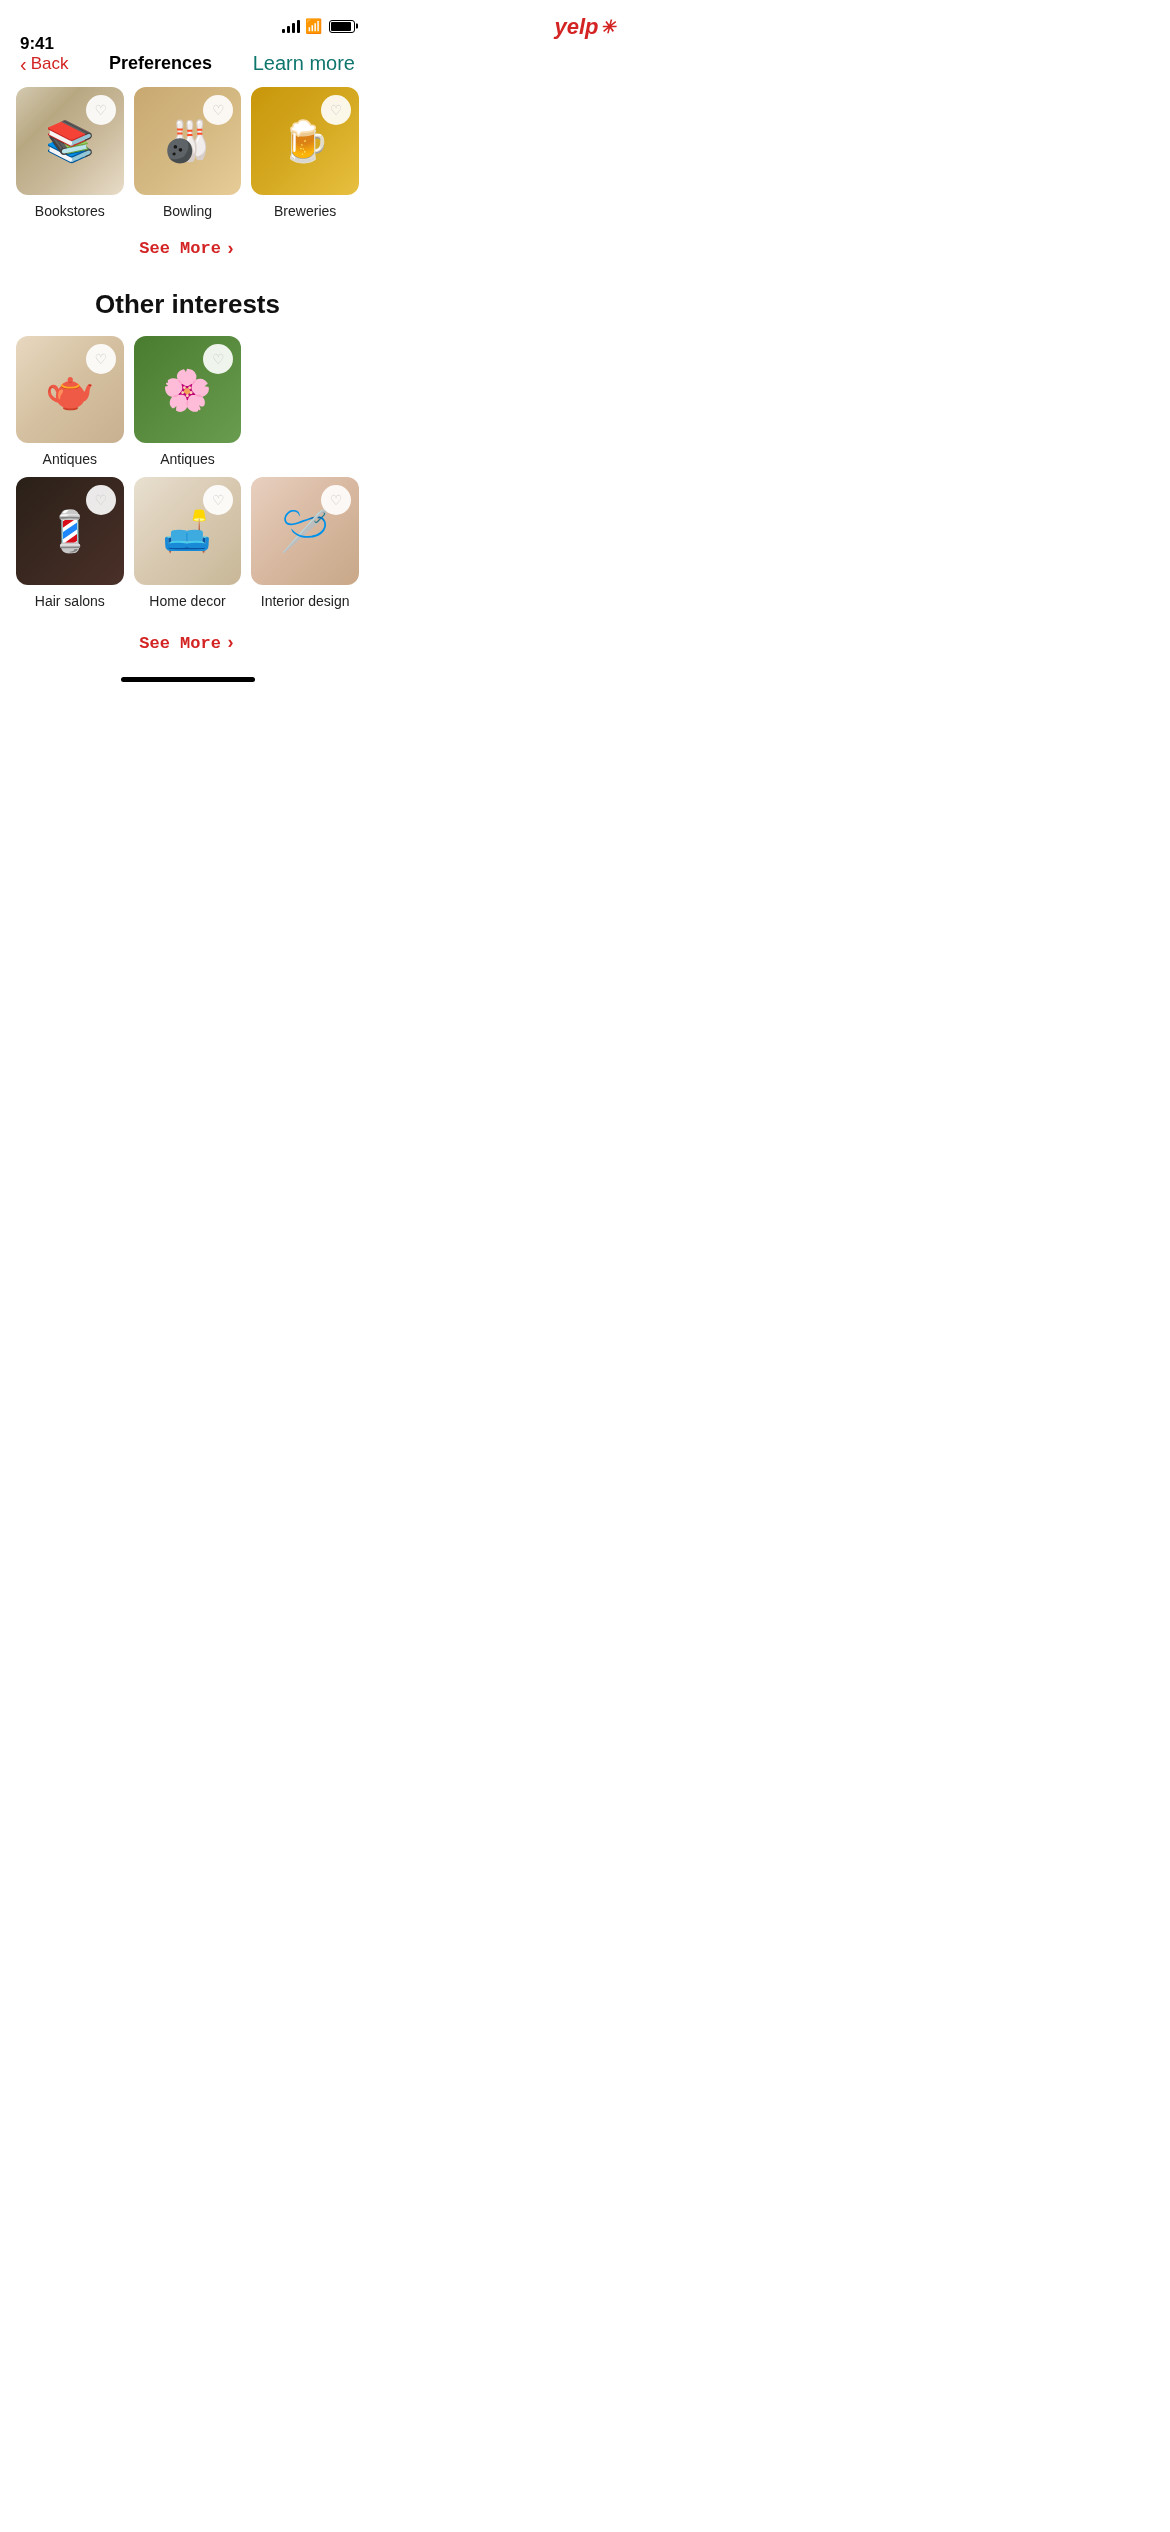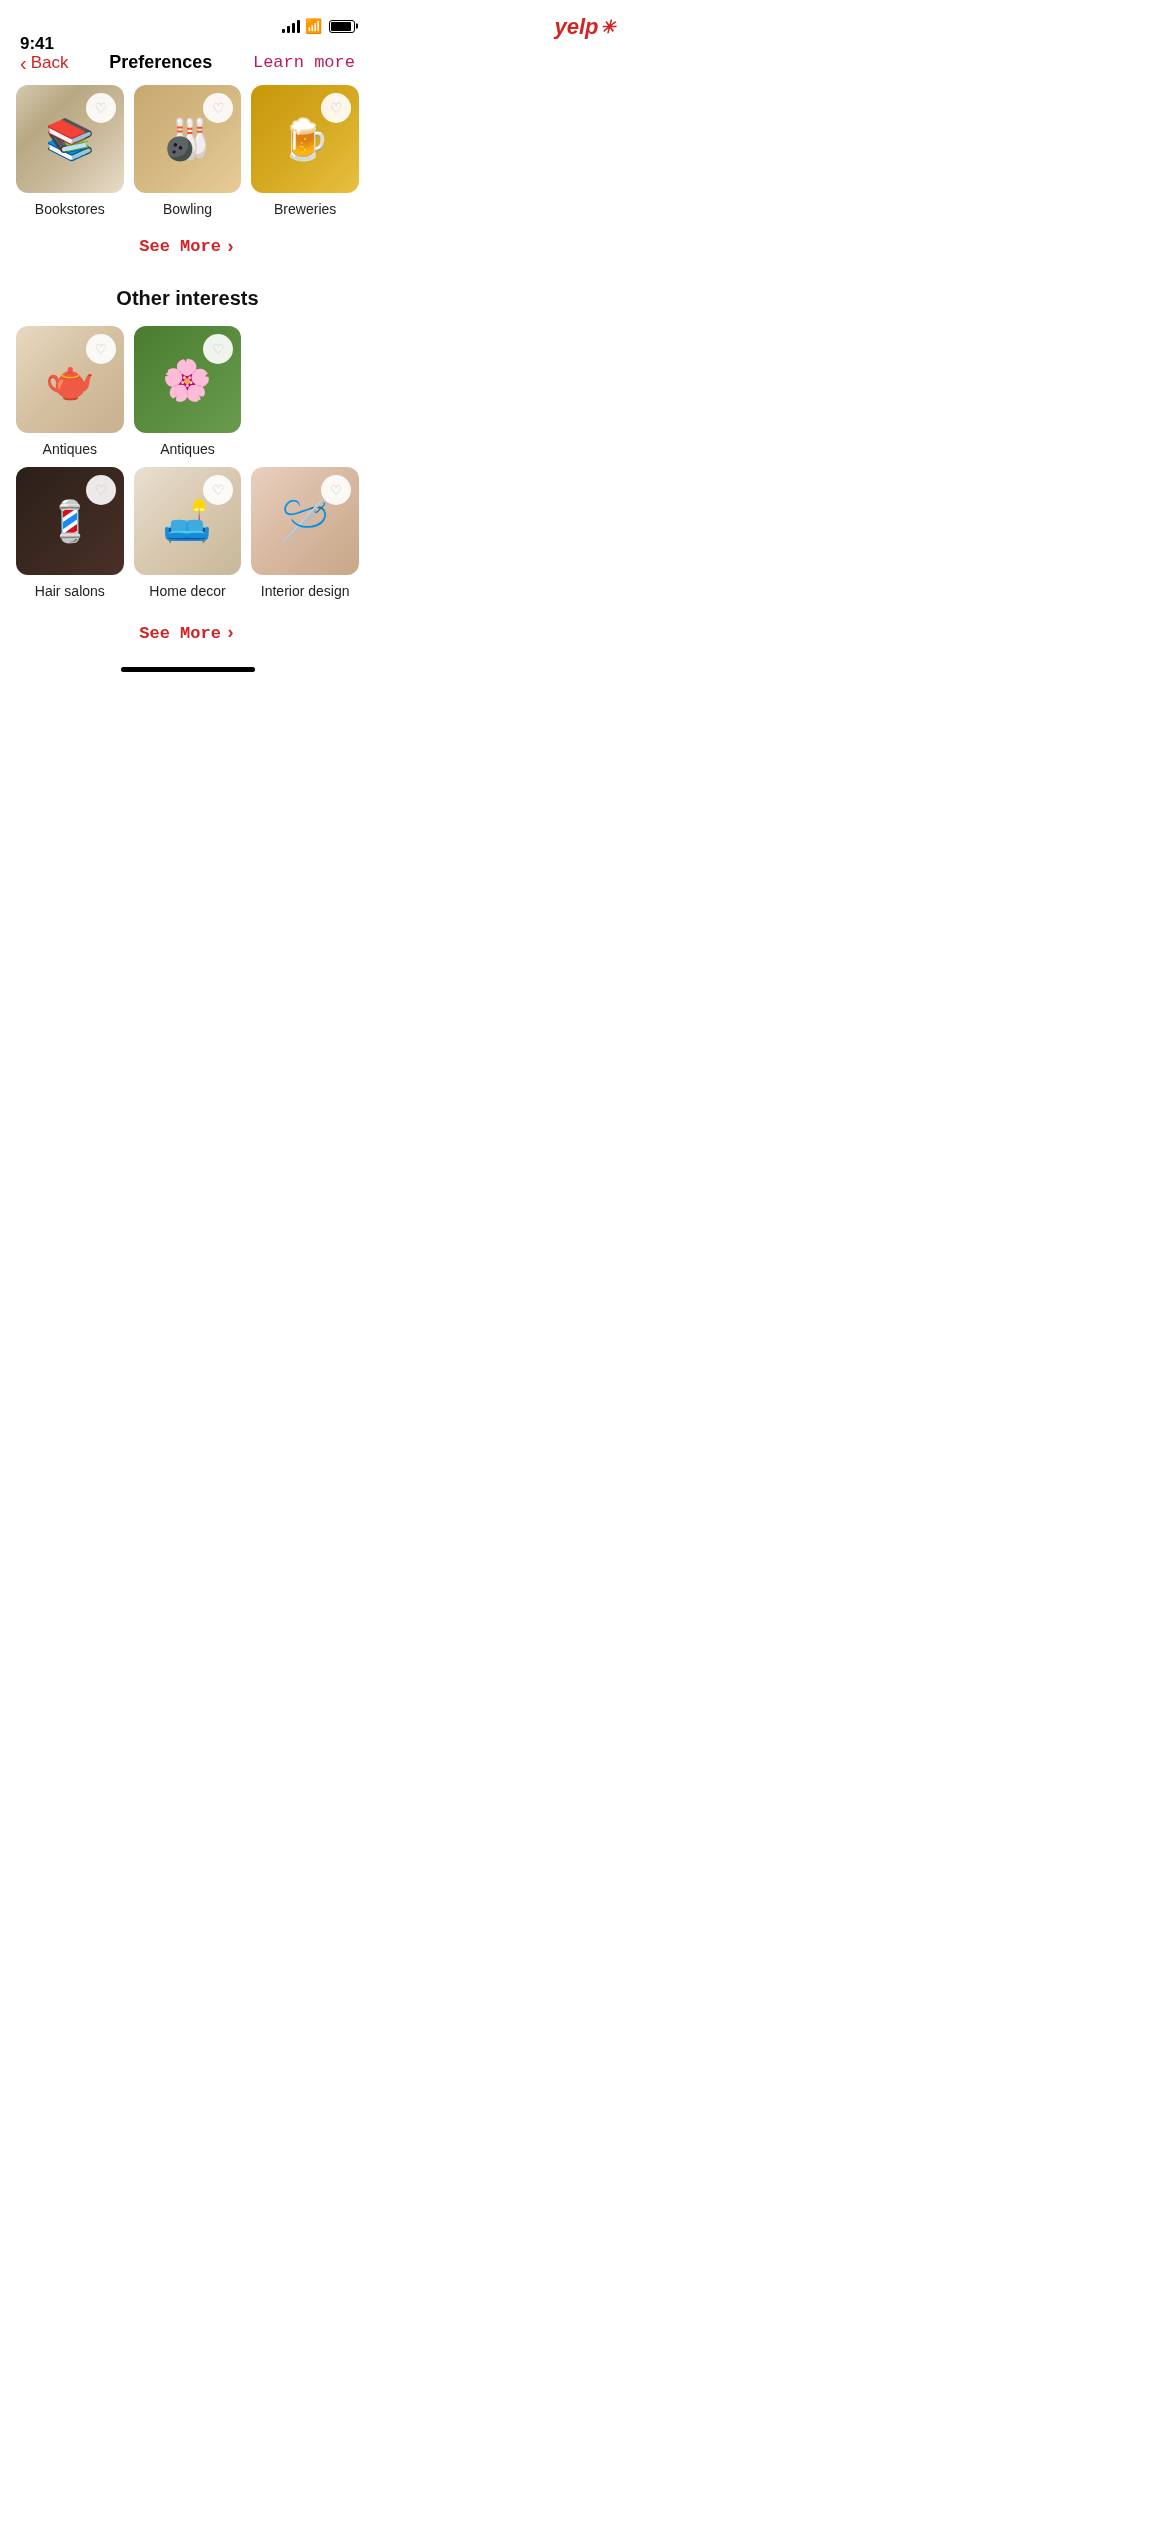--- a/index.html
+++ b/index.html
@@ -90,24 +90,23 @@
       font-size: 20px;
       color: #d32323;
       line-height: 1;
     }
     .nav-title {
       font-size: 18px;
       font-weight: 600;
       color: #000;
     }
     .nav-learn-more {
-      color: #be185d;
-      font-size: 17px;
+      color: #0f766e;
+      font-size: 20px;
       cursor: pointer;
-      font-family: Liberation Mono, monospace;
     }
     .category-grid {
       display: grid;
       grid-template-columns: 1fr 1fr 1fr;
       gap: 10px;
       padding: 0 16px;
     }
     .category-item {
       display: flex;
       flex-direction: column;
@@ -164,21 +163,21 @@
       font-weight: 600;
       cursor: pointer;
     }
     .see-more-chevron {
       font-size: 18px;
       color: #d32323;
     }
 
     
     .section-heading {
-      font-size: 20px;
+      font-size: 26px;
       font-weight: 700;
       color: #111;
       text-align: center;
       padding: 20px 16px 16px;
     }
 
     
     .img-bookstore {
       background: linear-gradient(135deg, #d4c9b0 0%, #b8a882 30%, #c9b99a 60%, #e8dcc8 100%);
       position: relative;

